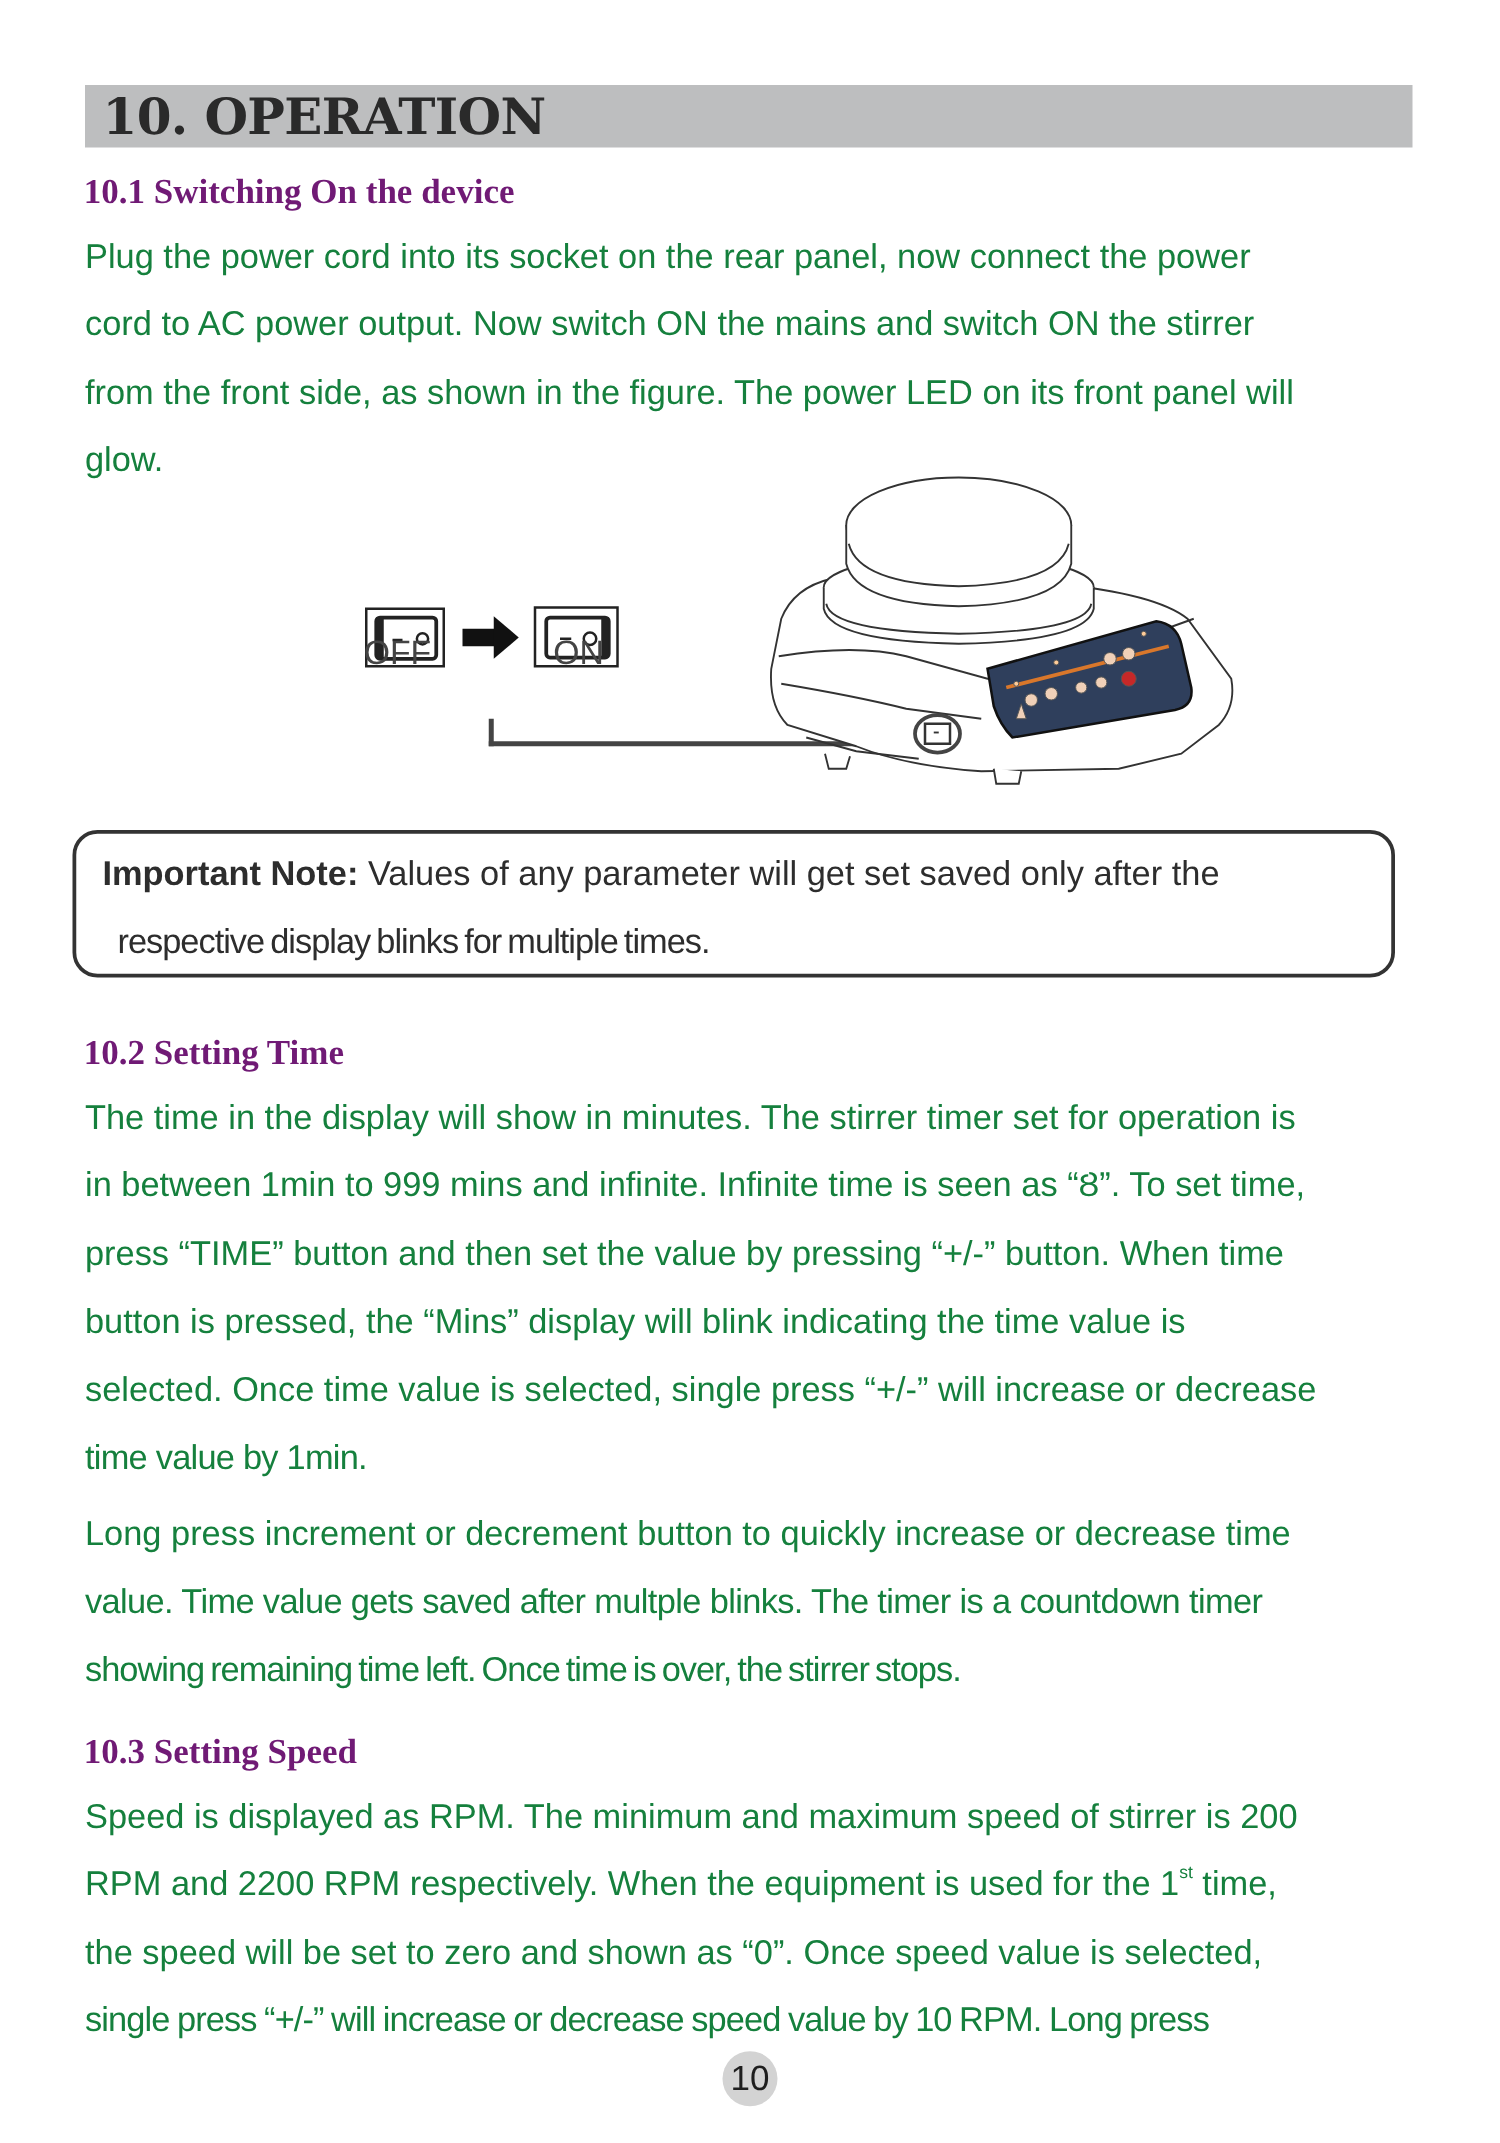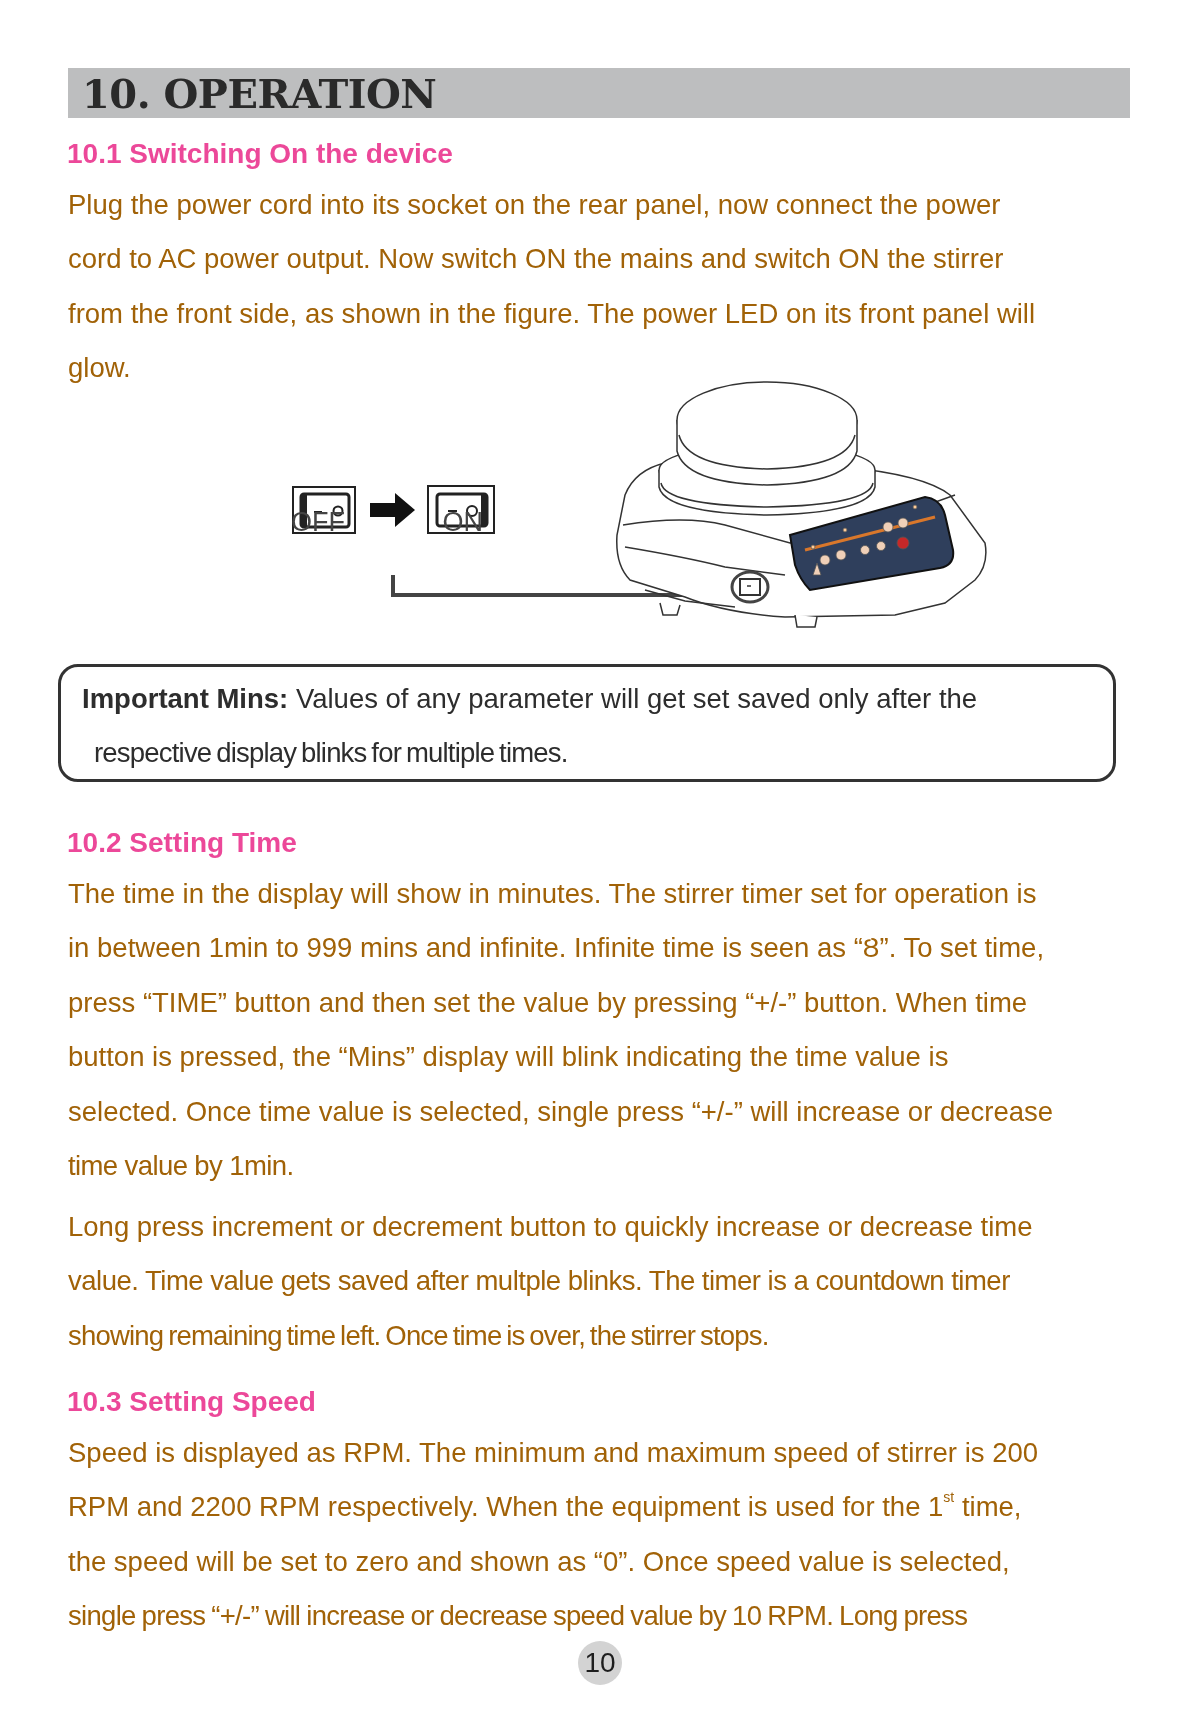--- a/index.html
+++ b/index.html
@@ -2,22 +2,22 @@
 <html><head>
 <meta charset="utf-8">
 <style>
   html, body { margin: 0; padding: 0; background: #ffffff; }
   body { width: 1200px; height: 1714px; position: relative; overflow: hidden;
          font-family: "Liberation Sans", "DejaVu Sans", sans-serif; color: #2b2b2b; }
   .abs { position: absolute; }
   .chapter-bar { left: 68px; top: 68px; width: 1062px; height: 50px; background: #bdbebf; }
   .chapter-title { left: 82px; top: 70px; font-family: "DejaVu Serif", "Liberation Serif", serif;
                    font-weight: bold; font-size: 40px; line-height: 48px; color: #2a2a2a; letter-spacing: -0.5px; }
-  .sec-title { left: 67px; font-weight: bold; font-size: 28px; line-height: 34px; color: #ec4899; }
-  .para { left: 68px; width: 1062px; font-size: 27.5px; line-height: 54.4px; color: #a16207;
+  .sec-title { left: 67px; font-weight: bold; font-size: 28px; line-height: 34px; color: #701a75; font-family: Liberation Serif, serif; }
+  .para { left: 68px; width: 1062px; font-size: 27.5px; line-height: 54.4px; color: #15803d;
           text-align: justify; text-align-last: left; }
   .note-box { left: 58px; top: 664px; width: 1058px; height: 118px; border: 3px solid #333;
               border-radius: 20px; box-sizing: border-box; }
   .note-text { left: 82px; top: 672px; width: 1016px; font-size: 27.5px; line-height: 54.4px;
                text-align: justify; text-align-last: left; color: #2d2d2d; }
   .note-text b { font-weight: bold; }
   .note-text .l2 { letter-spacing: -0.8px; word-spacing: -2px; margin-left: 12px; }
   .figure { left: 285px; top: 375px; width: 720px; height: 290px; }
   .sw-label { font-size: 27px; color: #444; }
   .page-num-circle { left: 578px; top: 1641px; width: 44px; height: 44px; border-radius: 50%;
@@ -109,21 +109,21 @@
       <rect x="455" y="204" width="20" height="16"></rect>
       <line x1="462" y1="211" x2="466" y2="211" stroke-width="1.5"></line>
     </g>
   </svg>
   <div class="abs sw-label" style="left:-2px; top:132px; width:70px; text-align:center;">OFF</div>
   <div class="abs sw-label" style="left:128px; top:132px; width:70px; text-align:right;">ON</div>
 </div>
 
 <div class="abs note-box"></div>
 <div class="abs note-text">
-  <div><b>Important Mins:</b><span> Values of any parameter will get set saved only after the</span></div>
+  <div><b>Important Note:</b><span> Values of any parameter will get set saved only after the</span></div>
   <div class="l2">respective display blinks for multiple times.</div>
 </div>
 
 <div class="abs sec-title" style="top:826px;">10.2 Setting Time</div>
 <div class="abs para" style="top:867px;">
   <div>The time in the display will show in minutes. The stirrer timer set for operation is</div>
   <div>in between 1min to 999 mins and infinite. Infinite time is seen as “Ȣ”. To set time,</div>
   <div>press “TIME” button and then set the value by pressing “+/-” button. When time</div>
   <div>button is pressed, the “Mins” display will blink indicating the time value is</div>
   <div>selected. Once time value is selected, single press “+/-” will increase or decrease</div>

